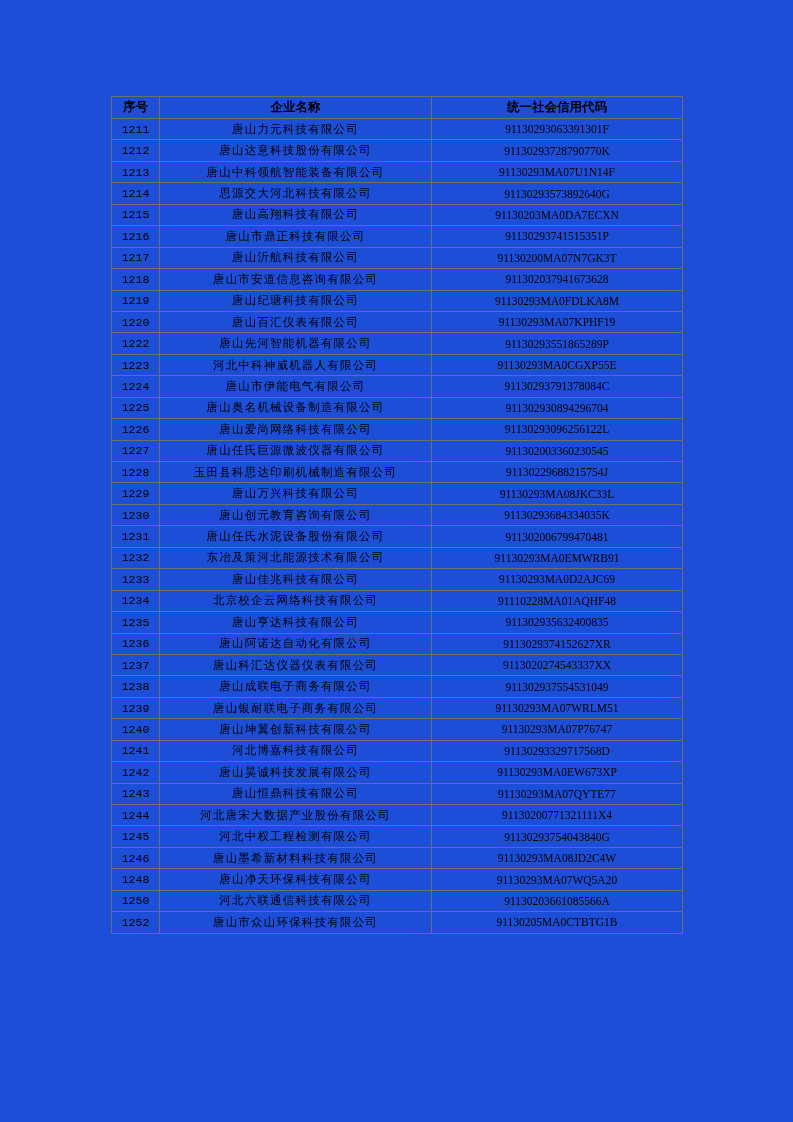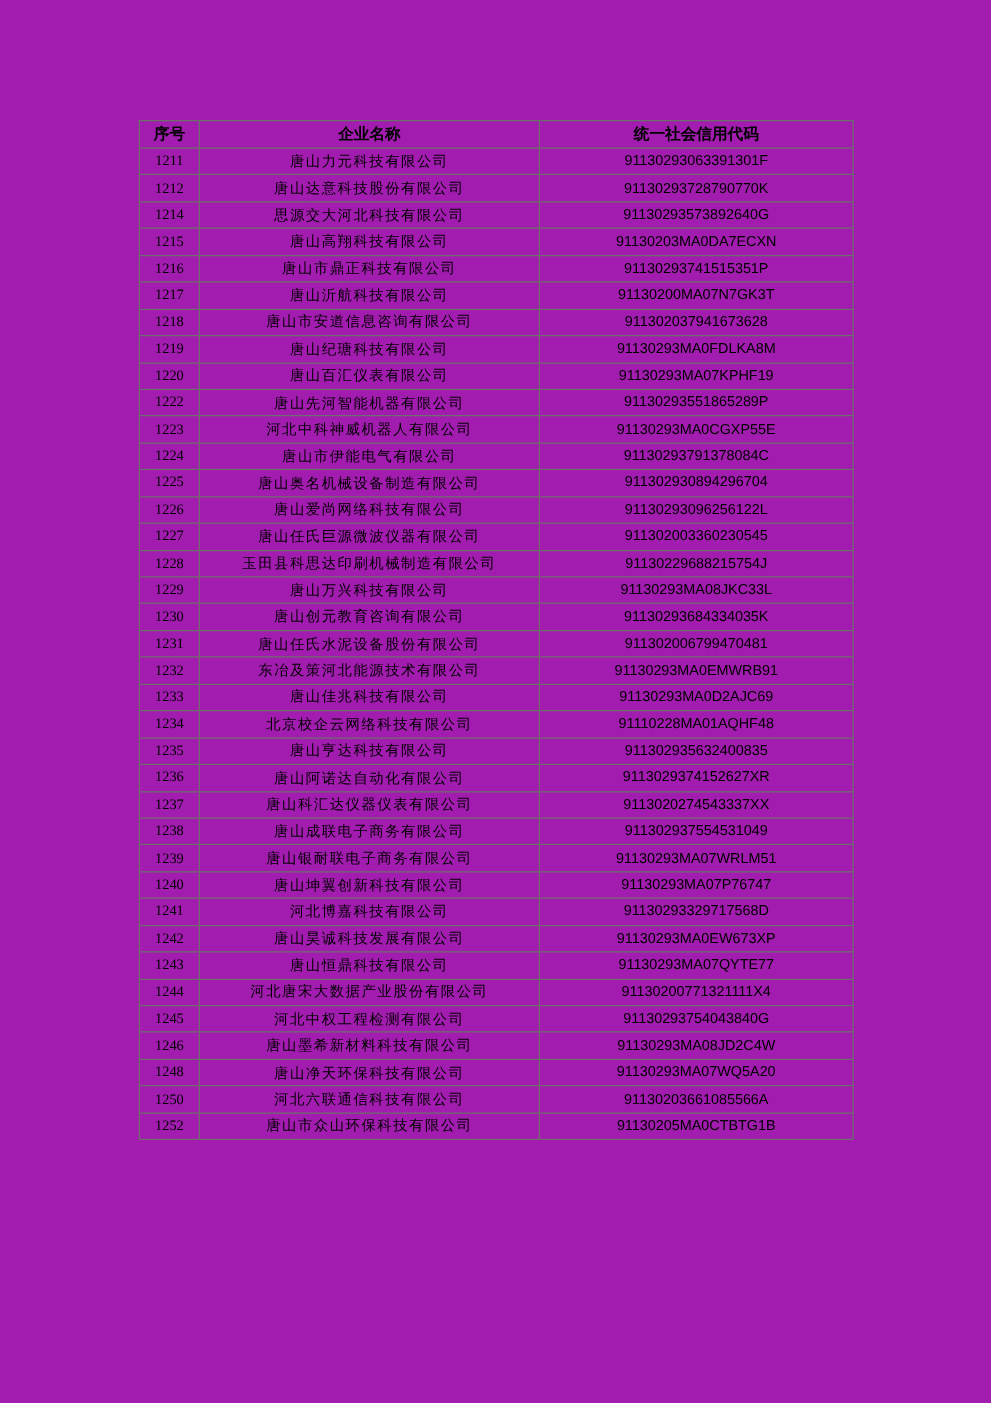--- a/index.html
+++ b/index.html
@@ -1,33 +1,33 @@
 <!DOCTYPE html>
 <html><head>
   <meta charset="utf-8">
   <style>
     html, body { margin: 0; padding: 0; background: #ffffff; }
     body { width: 793px; height: 1122px; position: relative; overflow: hidden; font-family: "DejaVu Sans", sans-serif; color: #000; }
-    .page { position: absolute; left: 0; top: 0; width: 793px; height: 1122px; background: #a21caf; }
+    .page { position: absolute; left: 0; top: 0; width: 793px; height: 1122px; background: #1d4ed8; }
     table.roster {
       position: absolute; left: 111px; top: 96px;
       width: 571px; border-collapse: collapse; table-layout: fixed;
     }
     table.roster col.c-idx { width: 48px; }
     table.roster col.c-name { width: 272px; }
     table.roster col.c-code { width: 251px; }
     table.roster th, table.roster td {
       border: 1px solid #6e6e6e; padding: 0; text-align: center; vertical-align: middle;
       white-space: nowrap; overflow: hidden;
     }
     table.roster th { height: 21px; font-size: 12.5px; font-weight: bold; }
     table.roster td { height: 20.45px; font-size: 11.5px; }
-    td.idx { font-family: Liberation Serif, serif; font-size: 11px; }
+    td.idx { font-family: Liberation Mono, monospace; font-size: 11px; }
     td.name { letter-spacing: 1.2px; font-size: 11.5px; }
-    td.code { font-family: Liberation Sans, sans-serif; font-size: 11.5px; letter-spacing: 0; }
+    td.code { font-family: Liberation Serif, serif; font-size: 11.5px; letter-spacing: 0; }
   </style>
 </head>
 <body>
 
 <div class="page">
   <table class="roster">
     <colgroup>
       <col class="c-idx">
         <col class="c-name">
         <col class="c-code">
@@ -44,20 +44,25 @@
           <td class="idx">1211</td>
           <td class="name">唐山力元科技有限公司</td>
           <td class="code">91130293063391301F</td>
         </tr>
         <tr>
           <td class="idx">1212</td>
           <td class="name">唐山达意科技股份有限公司</td>
           <td class="code">91130293728790770K</td>
         </tr>
         <tr>
+          <td class="idx">1213</td>
+          <td class="name">唐山中科领航智能装备有限公司</td>
+          <td class="code">91130293MA07U1N14F</td>
+        </tr>
+        <tr>
           <td class="idx">1214</td>
           <td class="name">思源交大河北科技有限公司</td>
           <td class="code">91130293573892640G</td>
         </tr>
         <tr>
           <td class="idx">1215</td>
           <td class="name">唐山高翔科技有限公司</td>
           <td class="code">91130203MA0DA7ECXN</td>
         </tr>
         <tr>

